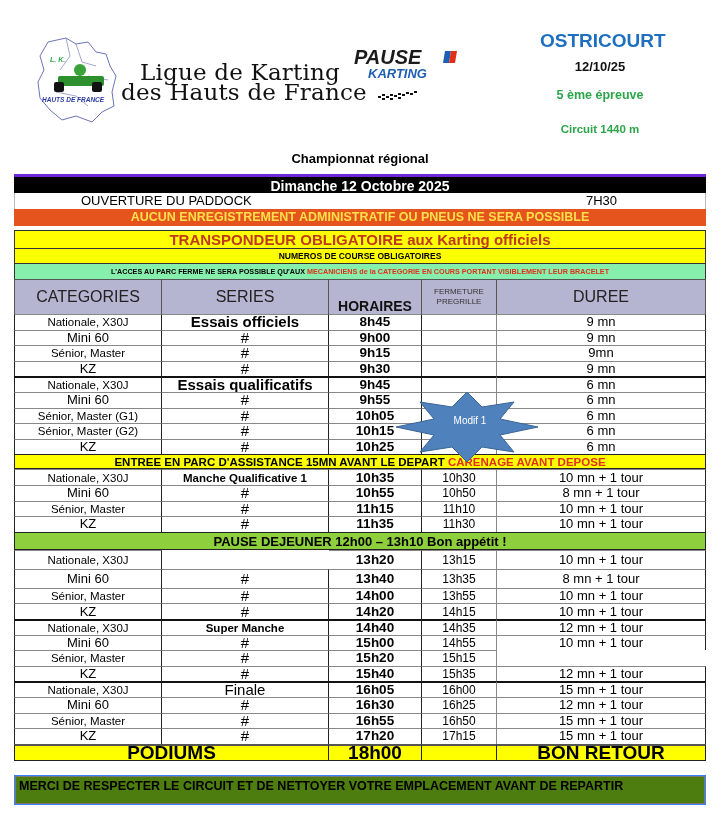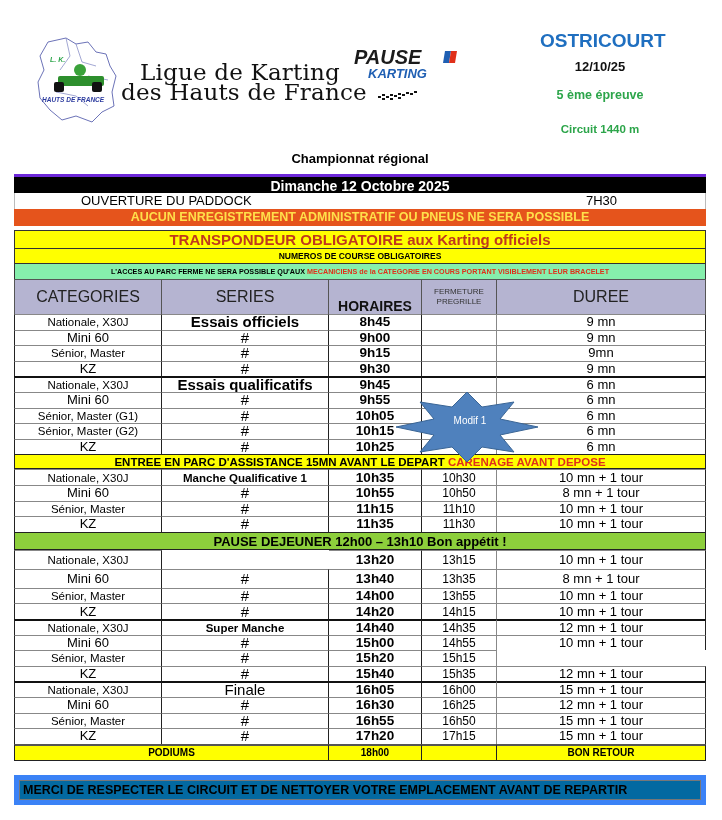--- a/index.html
+++ b/index.html
@@ -48,24 +48,24 @@
   .cell.c0.small { font-size:11.5px; }
   .cell.c1.b { font-weight:bold; font-size:11.5px; }
   .cell.c1.plain { font-size:15px; }
   .row.thick .cell { border-top:2px solid #111; }
 
   .b-entree { height:15px; background:#ffff00; font-weight:bold; font-size:11.5px; line-height:15px; border:1px solid #222; }
   .b-entree .red { color:#e0301a;margin-top:40px; }
   .b-pause { height:18px; background:#8dcf3c; font-weight:bold; font-size:13px; line-height:18px; border:1px solid #222; }
 
   .pod { position:absolute; left:14px; width:692px; height:17px; }
-  .pod .cell { background:#ffff00; font-weight:bold; font-size:10px; border-top:2px solid #555; border-bottom:1px solid #222; }
+  .pod .cell { background:#ffff00; font-weight:bold; font-size:19px; border-top:2px solid #555; border-bottom:1px solid #222; }
   .pod .p0 { left:0; width:315px; border-left:1px solid #222; }
 
-  .footer { position:absolute; left:14px; top:775px; width:692px; height:30px; box-sizing:border-box; background:#0369a1; border:5px solid #3b82f6; box-shadow: inset 0 0 0 1px #777; font-weight:bold; font-size:12.5px; padding:3px 4px; }
+  .footer { position:absolute; left:14px; top:775px; width:692px; height:30px; box-sizing:border-box; background:#4d7c0f; border:1px solid #3b82f6; box-shadow: inset 0 0 0 1px #777; font-weight:bold; font-size:12.5px; padding:3px 4px; }
 
   .star { position:absolute; left:396px; top:392px; width:142px; height:70px; }
   .star-label { position:absolute; left:440px; top:415px; width:60px; text-align:center; color:#fff; font-size:10px; }
 </style>
 </head>
 <body>
 
 <div class="abs logo-map">
   <svg width="82" height="88" viewBox="0 0 82 88">
     <path d="M12,6 L30,2 L40,8 L52,6 L60,16 L70,18 L74,30 L80,40 L76,56 L78,70 L66,76 L56,86 L40,80 L26,84 L14,74 L4,62 L2,46 L8,34 L4,20 Z" fill="#fff" stroke="#6c73b8" stroke-width="1"></path>

